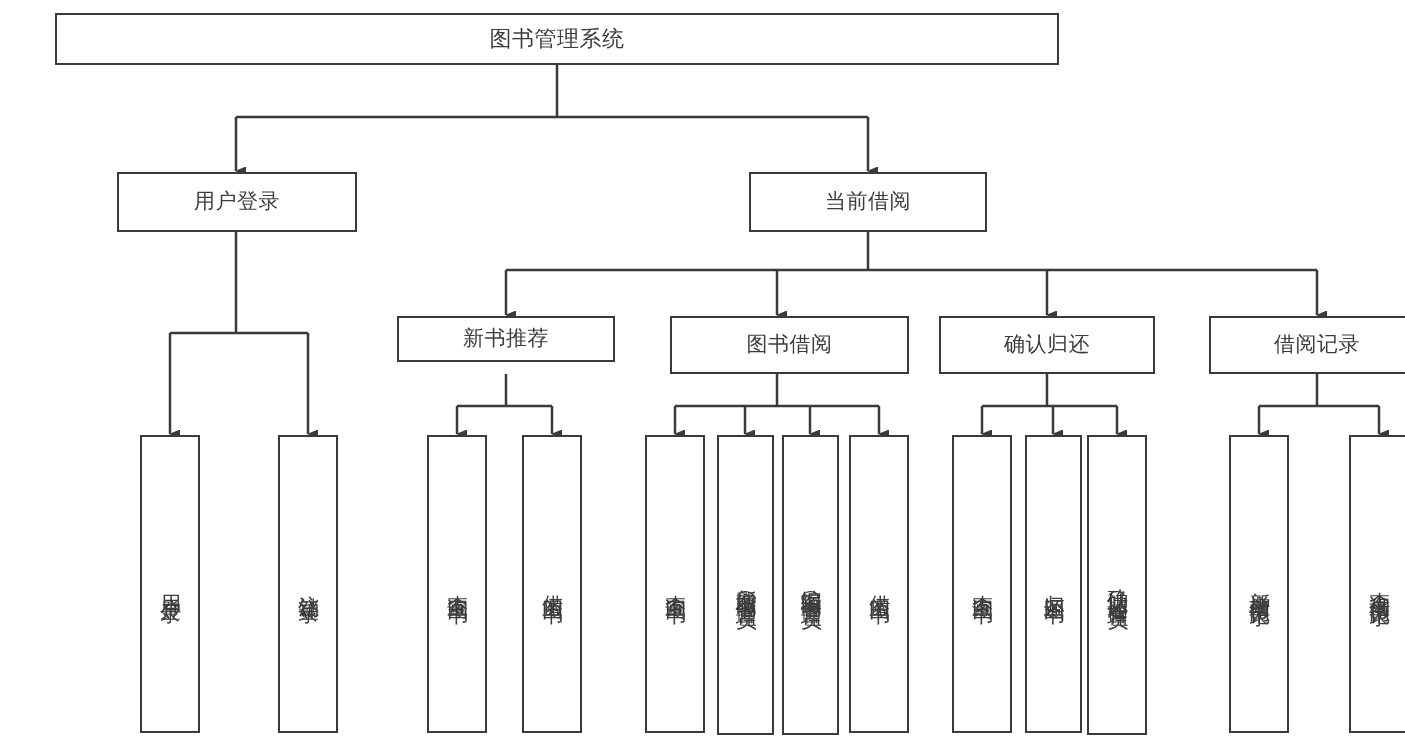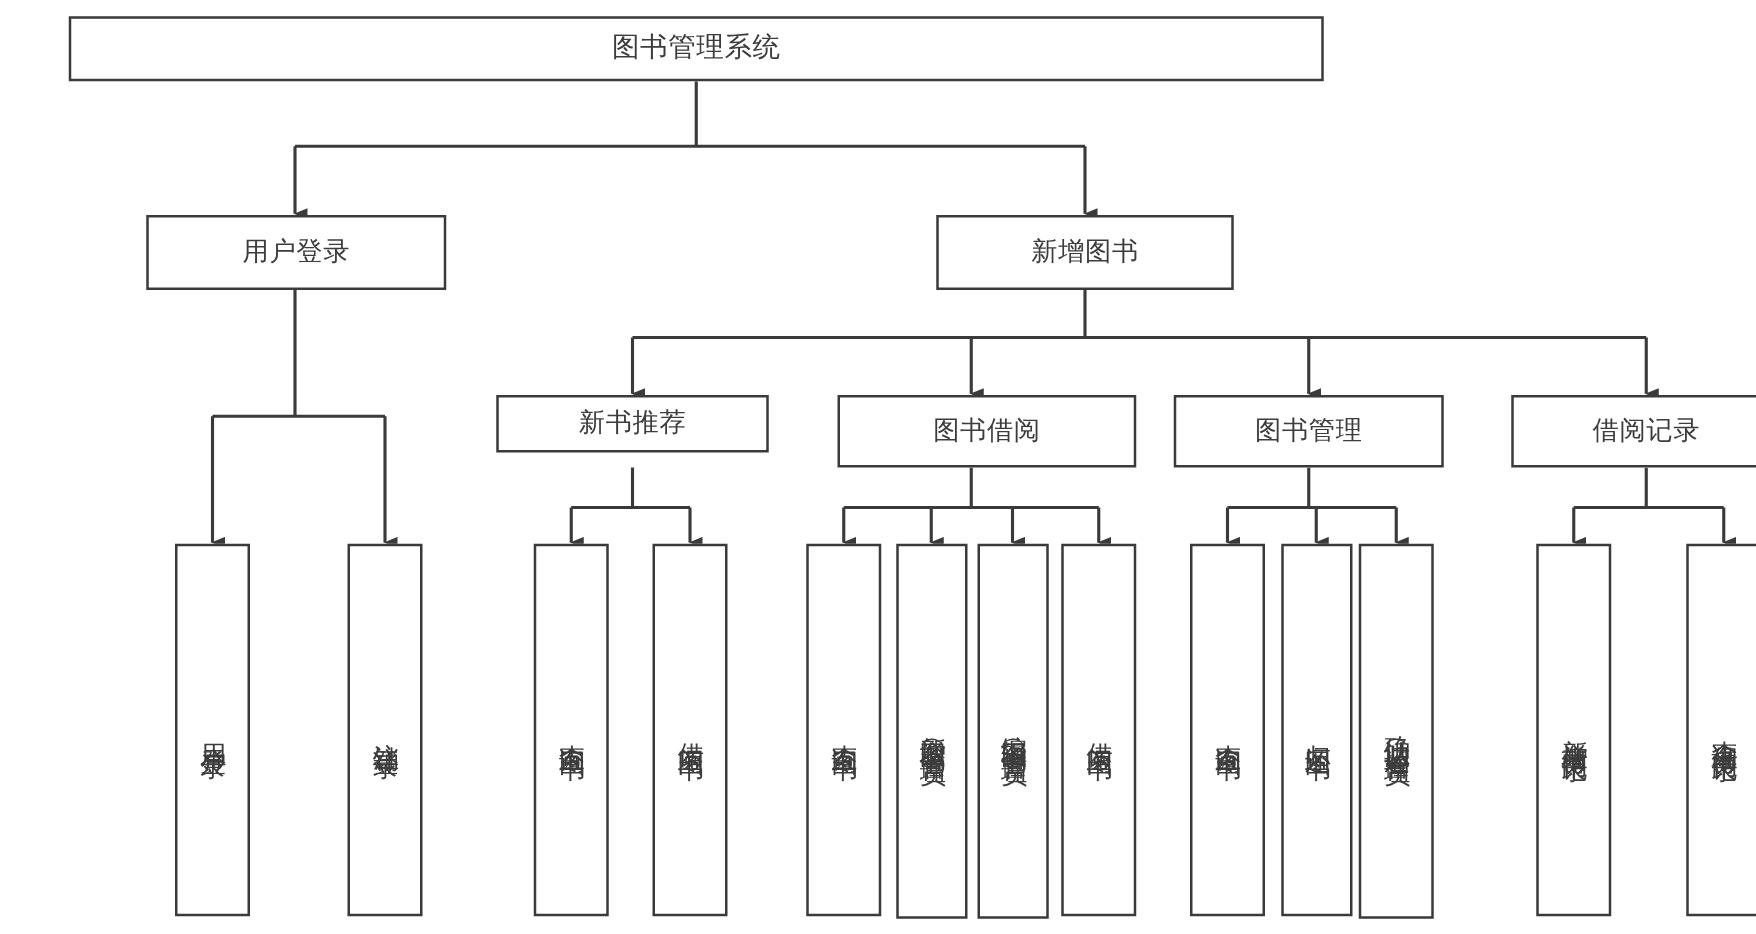--- a/index.html
+++ b/index.html
@@ -112,30 +112,30 @@
   </svg>
 
   <div id="nodes-layer">
       <div class="node-box root" style="left: 18px; top: 13px; width: 1004px; height: 52px;">
         <span class="node-label">图书管理系统</span>
       </div>
       <div class="node-box" style="left: 80px; top: 172px; width: 240px; height: 60px;">
         <span class="node-label">用户登录</span>
       </div>
       <div class="node-box" style="left: 712px; top: 172px; width: 238px; height: 60px;">
-        <span class="node-label">新增图书</span>
+        <span class="node-label">当前借阅</span>
       </div>
       <div class="node-box" style="left: 360px; top: 316px; width: 218px; height: 46px;">
         <span class="node-label">新书推荐</span>
       </div>
       <div class="node-box" style="left: 633px; top: 316px; width: 239px; height: 58px;">
         <span class="node-label">图书借阅</span>
       </div>
       <div class="node-box" style="left: 902px; top: 316px; width: 216px; height: 58px;">
-        <span class="node-label">图书管理</span>
+        <span class="node-label">确认归还</span>
       </div>
       <div class="node-box" style="left: 1172px; top: 316px; width: 216px; height: 58px;">
         <span class="node-label">借阅记录</span>
       </div>
       <div class="node-box vertical" style="left: 103px; top: 435px; width: 60px; height: 298px;">
         <span class="node-label">用户登录</span>
       </div>
       <div class="node-box vertical" style="left: 241px; top: 435px; width: 60px; height: 298px;">
         <span class="node-label">注销登录</span>
       </div>

